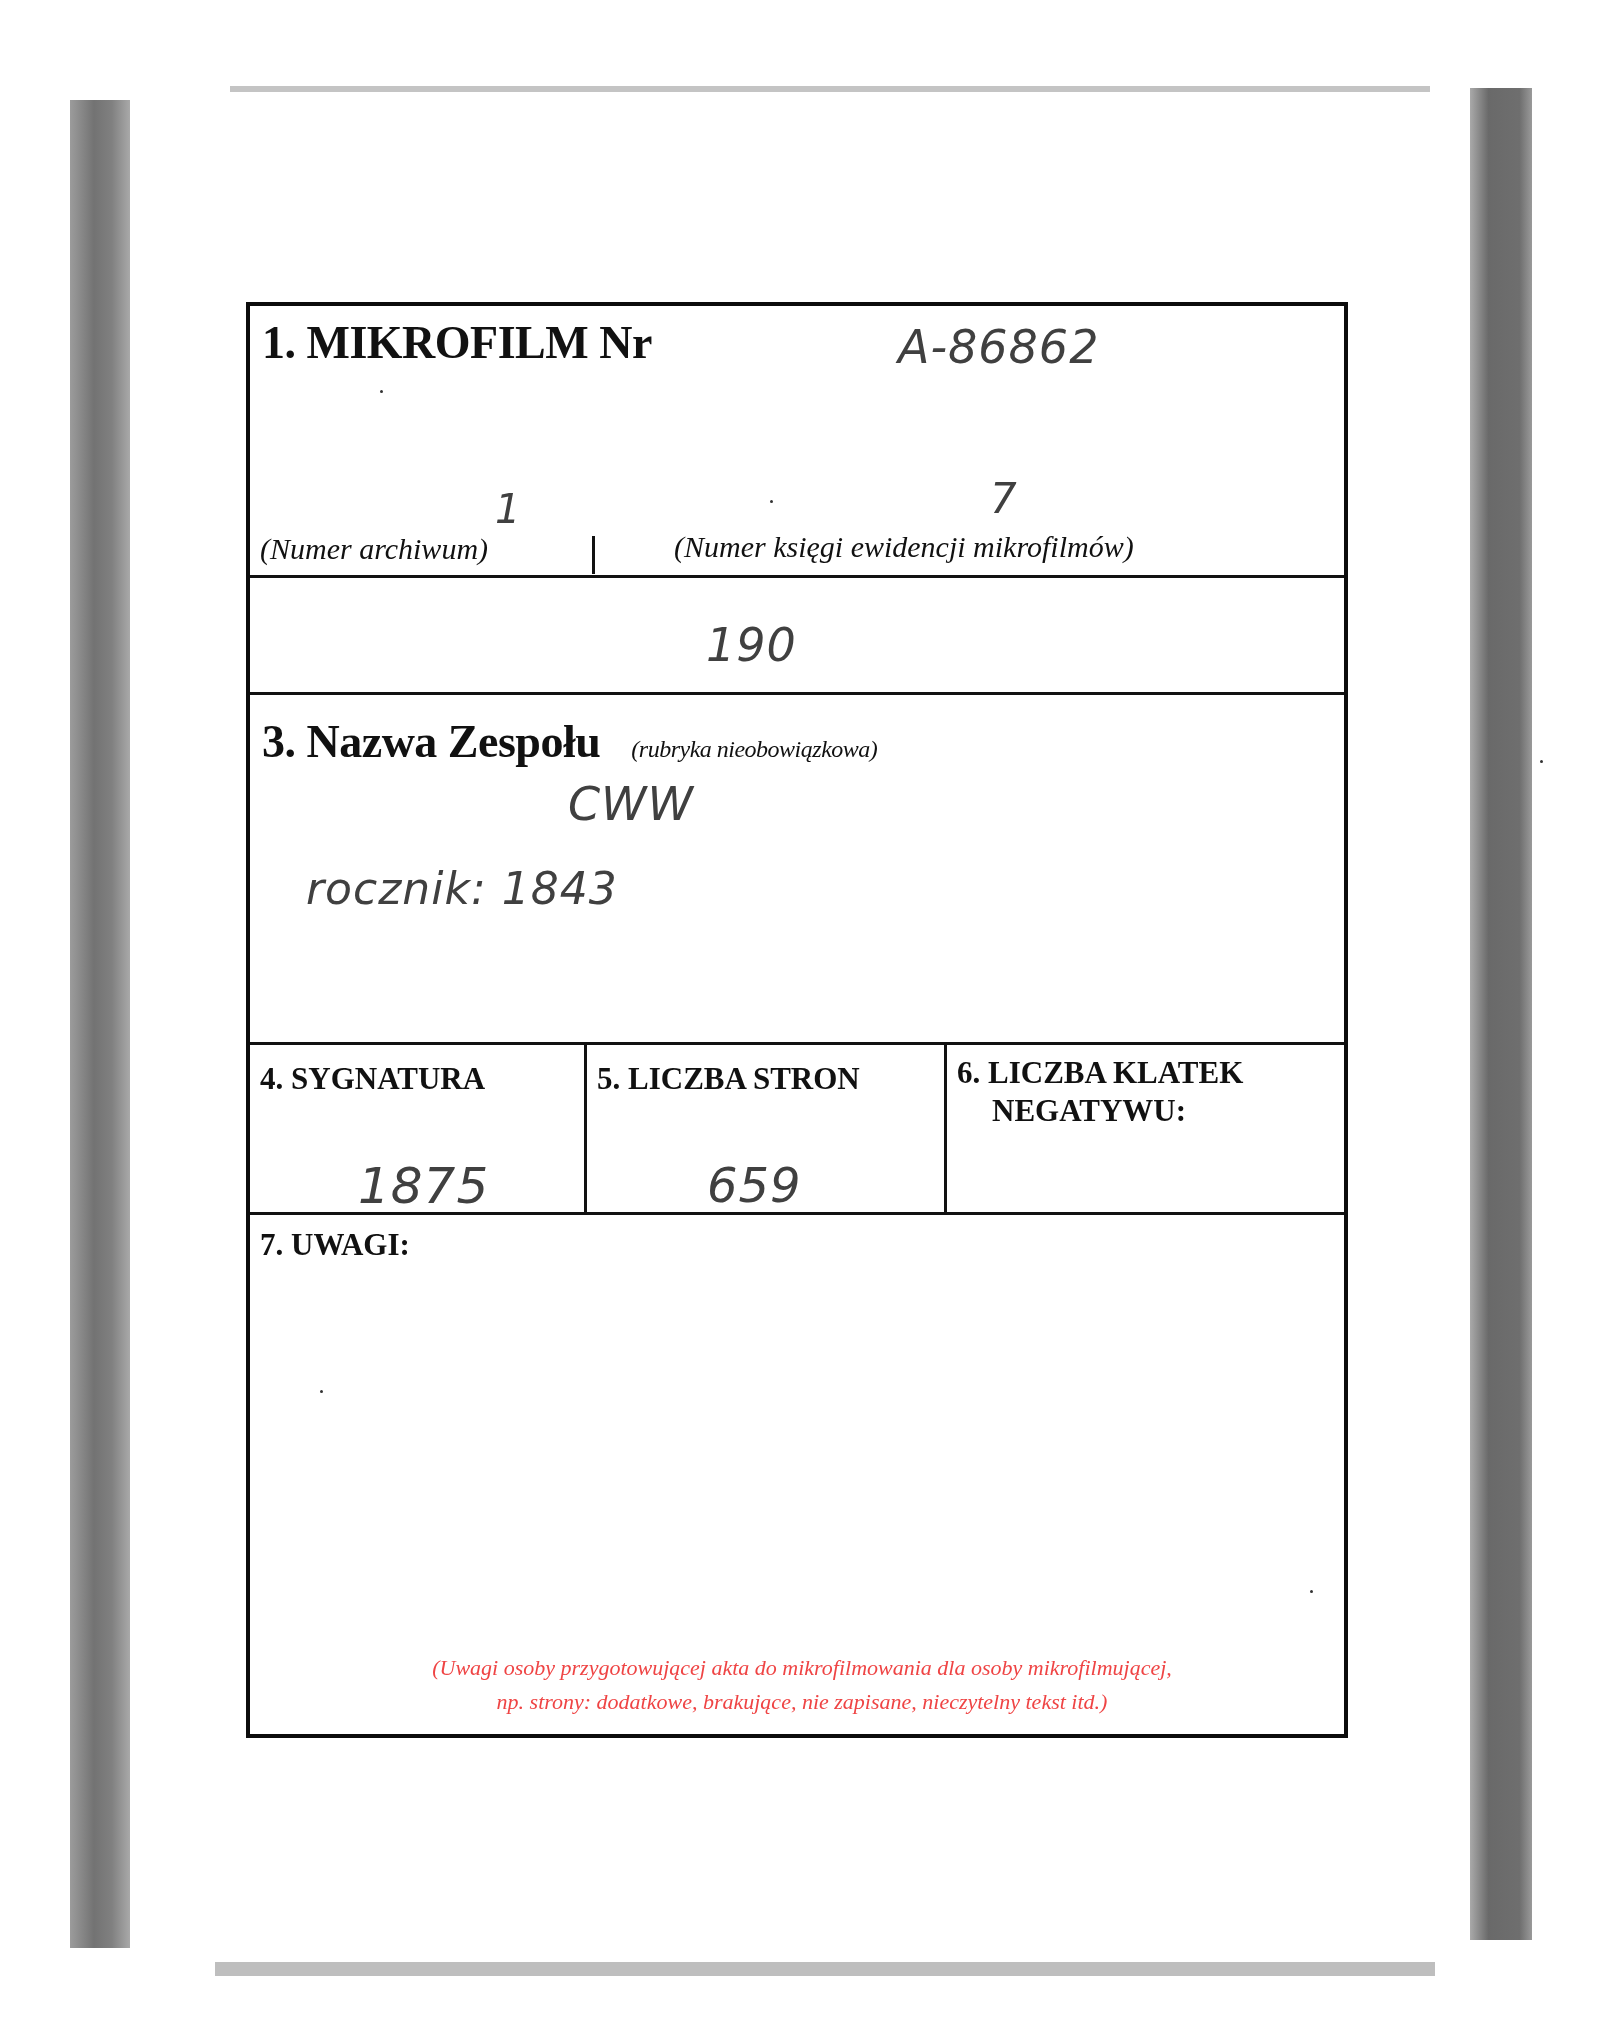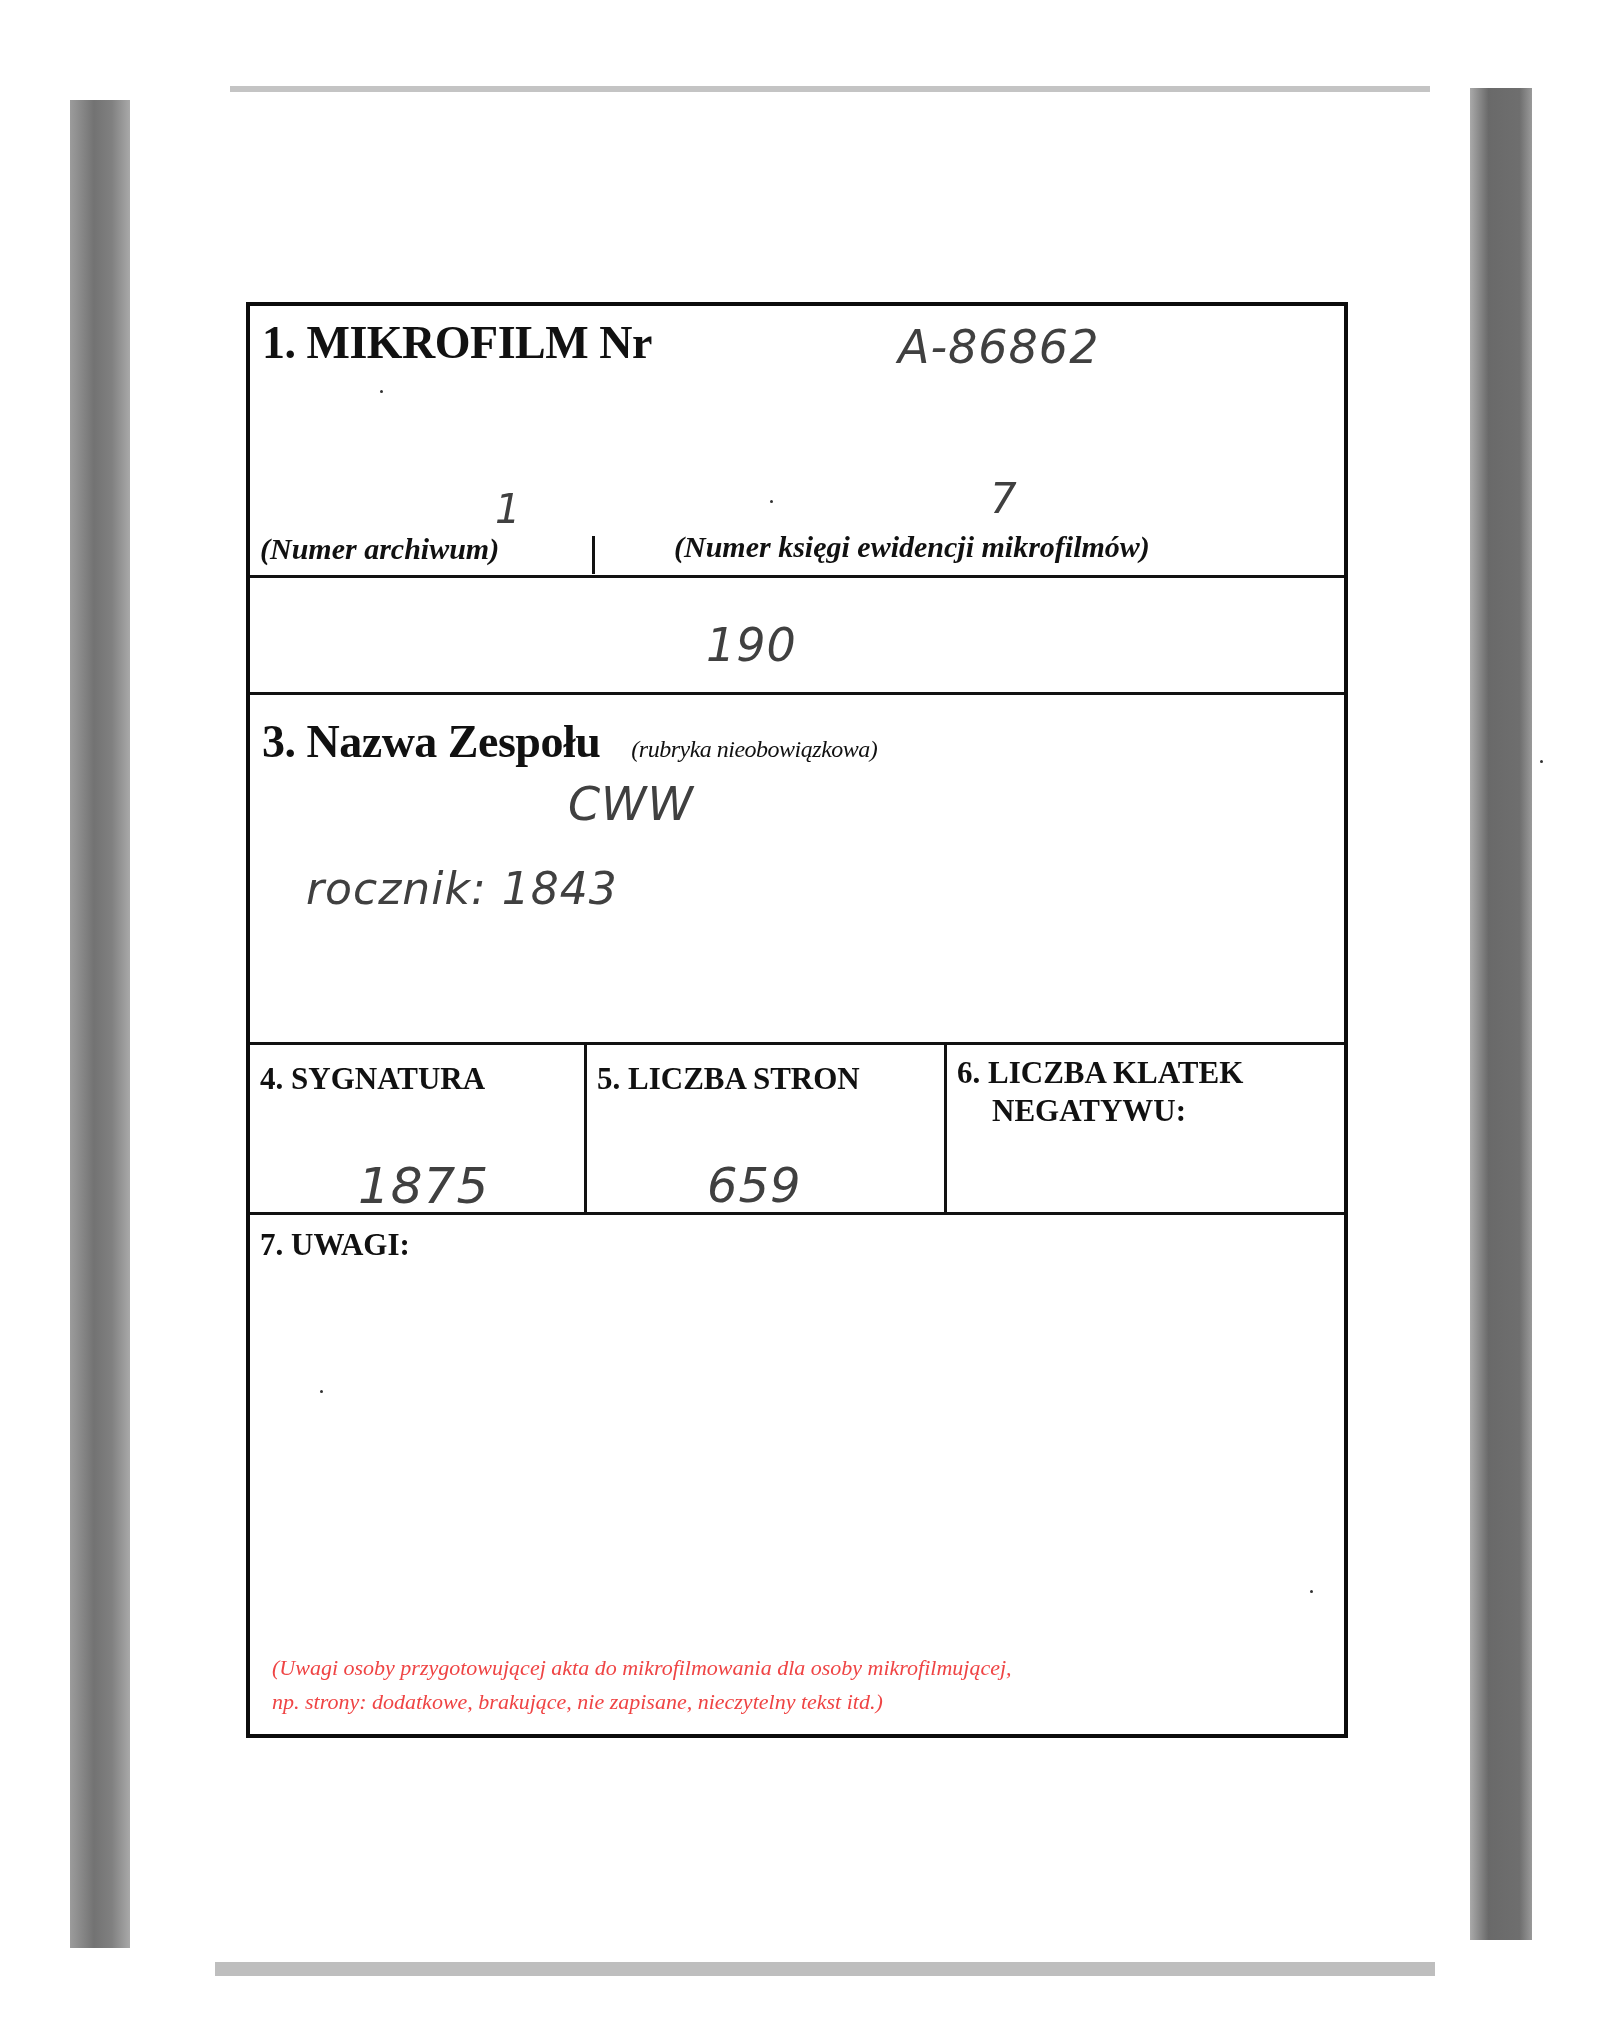--- a/index.html
+++ b/index.html
@@ -10,25 +10,25 @@
   .strip-right { left:1470px; top:88px; width:62px; height:1852px; background:linear-gradient(90deg,#9a9a9a,#4f4f4f 30%,#555 80%,#888); }
   .edge-top    { position:absolute; left:230px; top:86px; width:1200px; height:6px; background:#b5b5b5; opacity:.8; }
   .edge-bottom { position:absolute; left:215px; top:1962px; width:1220px; height:14px; background:#a8a8a8; opacity:.75; }
 
   .form { position:absolute; left:246px; top:302px; width:1102px; height:1436px; border:4px solid #0c0c0c; box-sizing:border-box; }
   .row { position:absolute; left:0; right:0; box-sizing:border-box; }
   .row.r1 { top:0; height:272px; border-bottom:3px solid #111; }
   .row.r2 { top:272px; height:117px; border-bottom:3px solid #111; }
   .row.r3 { top:389px; height:350px; border-bottom:3px solid #111; }
   .row.r4 { top:739px; height:170px; border-bottom:3px solid #111; }
-  .row.r5 { top:909px; bottom:0; }
+  .row.r5 { top:909px; bottom:0;text-align:center; }
 
   .h1 { position:absolute; font-weight:bold; font-size:46px; letter-spacing:-0.5px; }
   .h-mid { position:absolute; font-weight:bold; font-size:31px; }
-  .sublabel { position:absolute; font-style:italic; font-weight:bold; font-size:30px; }
+  .sublabel { position:absolute; font-style:italic; font-weight:normal; font-size:30px; }
   .italic-small { font-style:italic; font-weight:normal; font-size:24px;margin-left:20px; }
   .hand { position:absolute; font-family:"DejaVu Sans",sans-serif; font-style:italic; font-weight:300; color:#404040; letter-spacing:1px; }
   .tick { position:absolute; width:3px; background:#111; }
   .cell { position:absolute; top:0; bottom:0; box-sizing:border-box; }
   .cell.c1 { left:0; width:337px; border-right:3px solid #111; }
   .cell.c2 { left:337px; width:360px; border-right:3px solid #111; }
   .cell.c3 { left:697px; right:0; }
   .note { position:absolute; left:22px; top:436px; width:1060px; font-style:italic; font-size:22px; line-height:34px; color:#ef4444; }
   .speck { position:absolute; width:3px; height:3px; background:#333; border-radius:50%; }
 </style>

